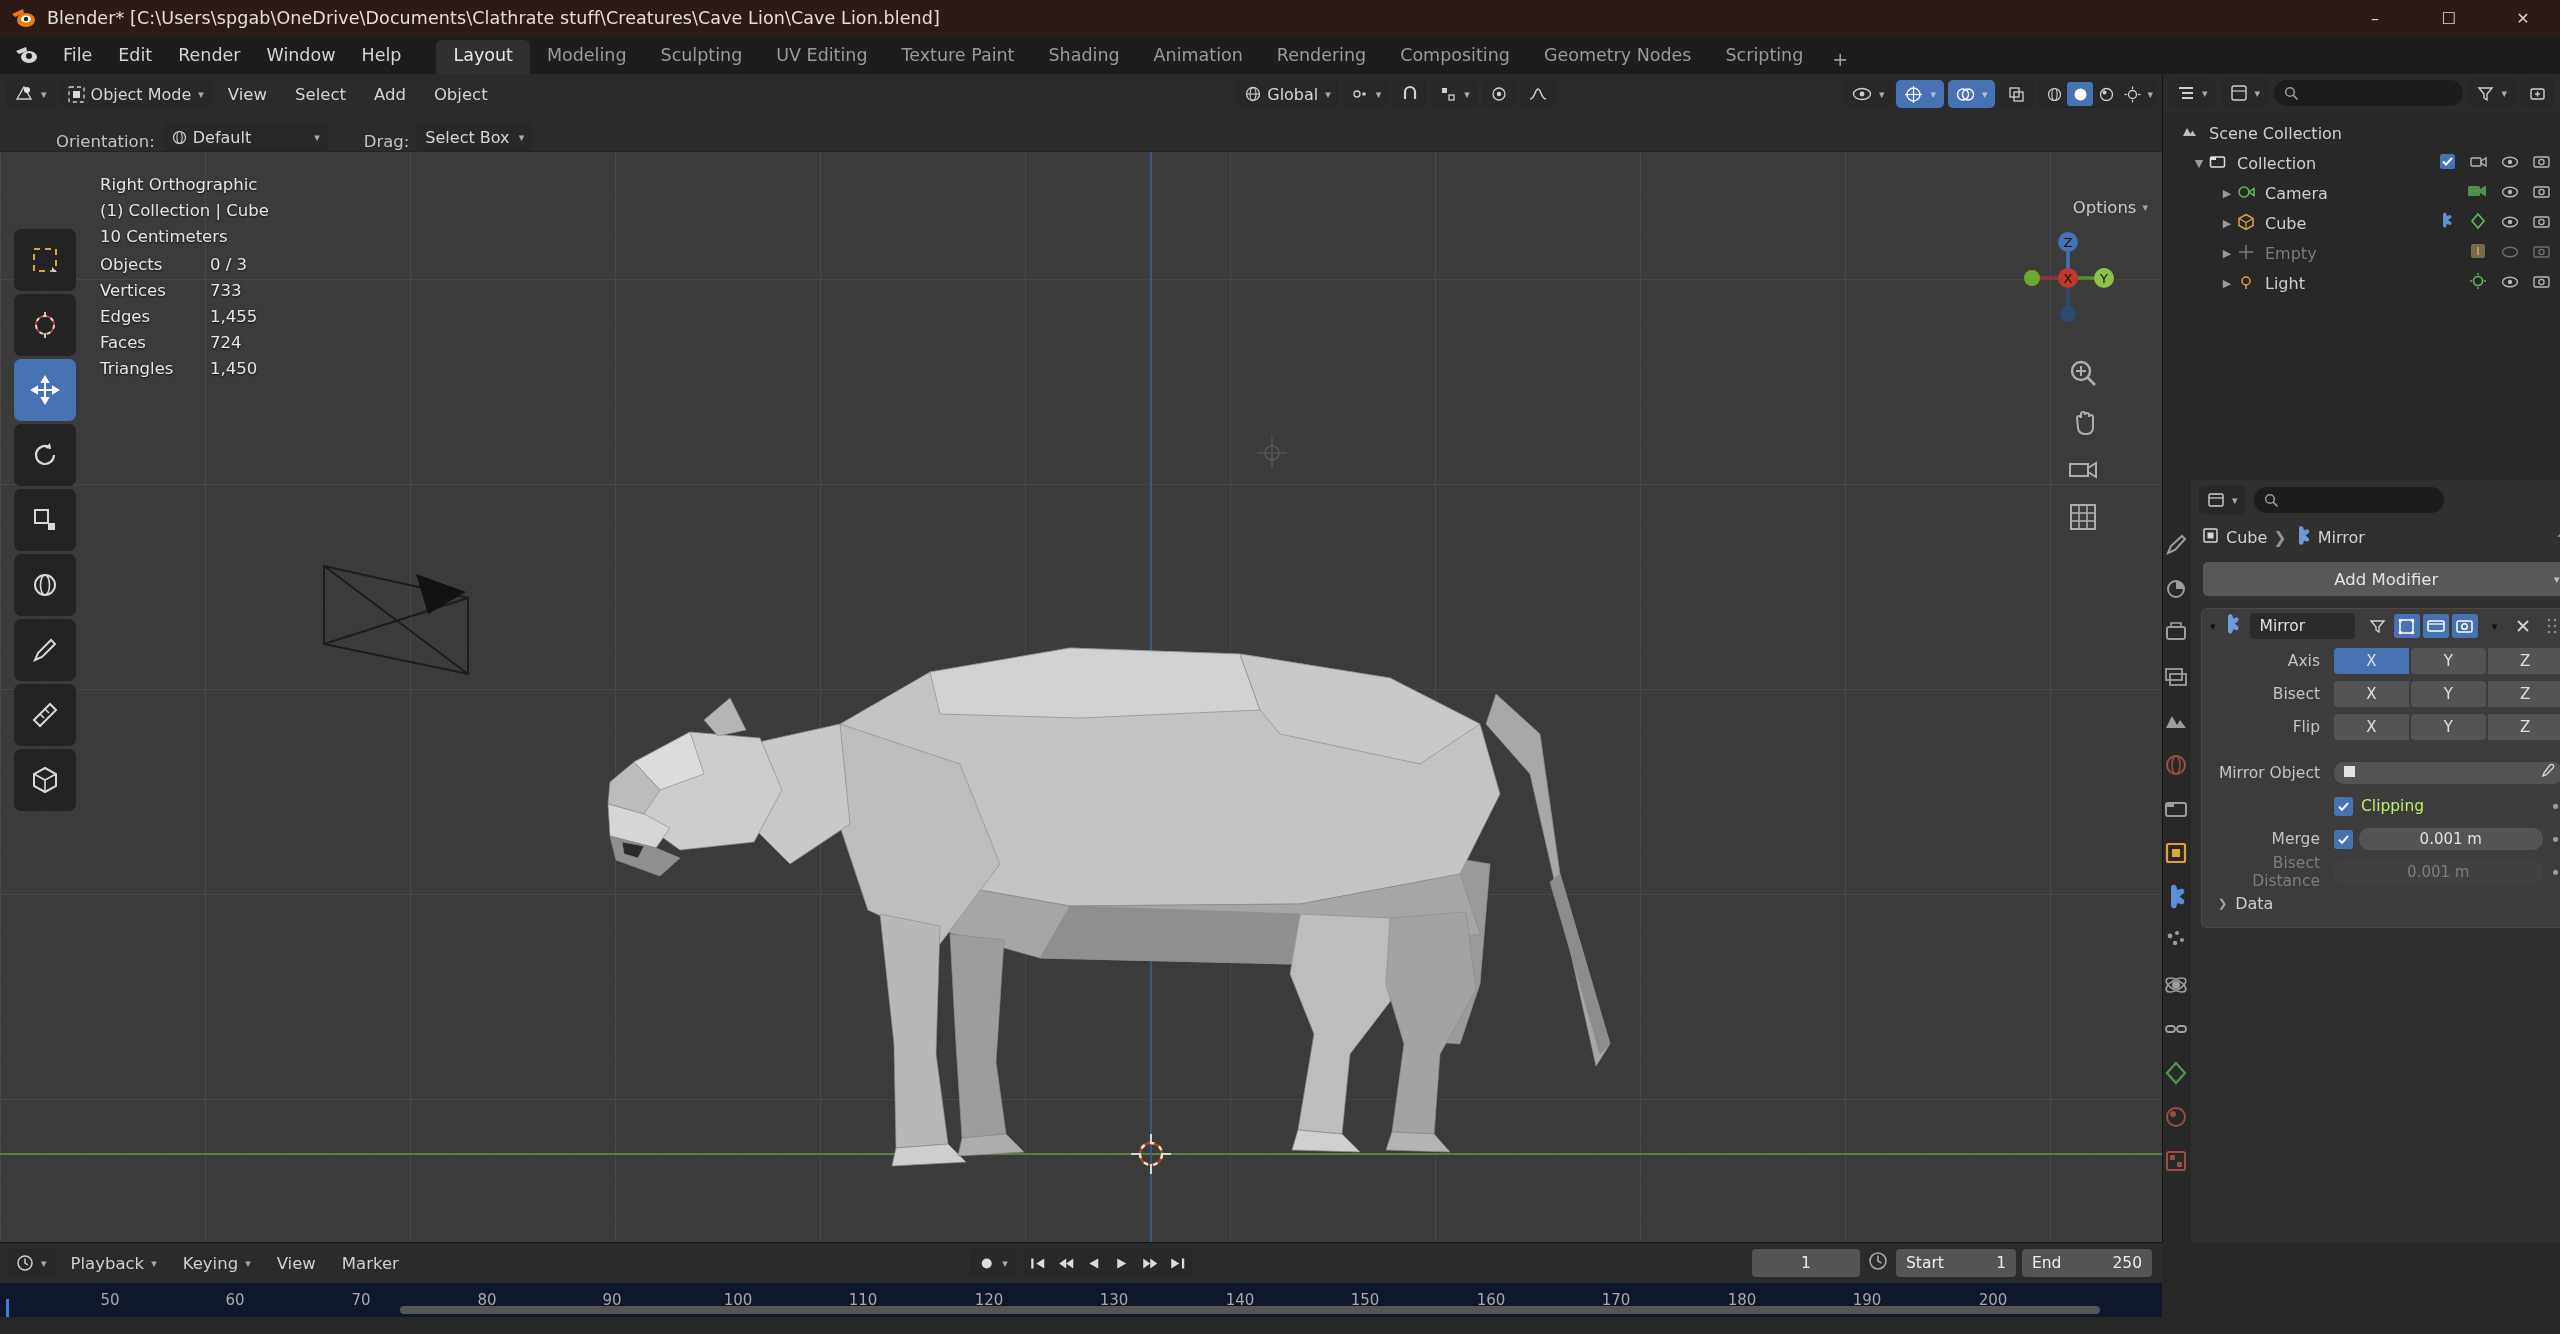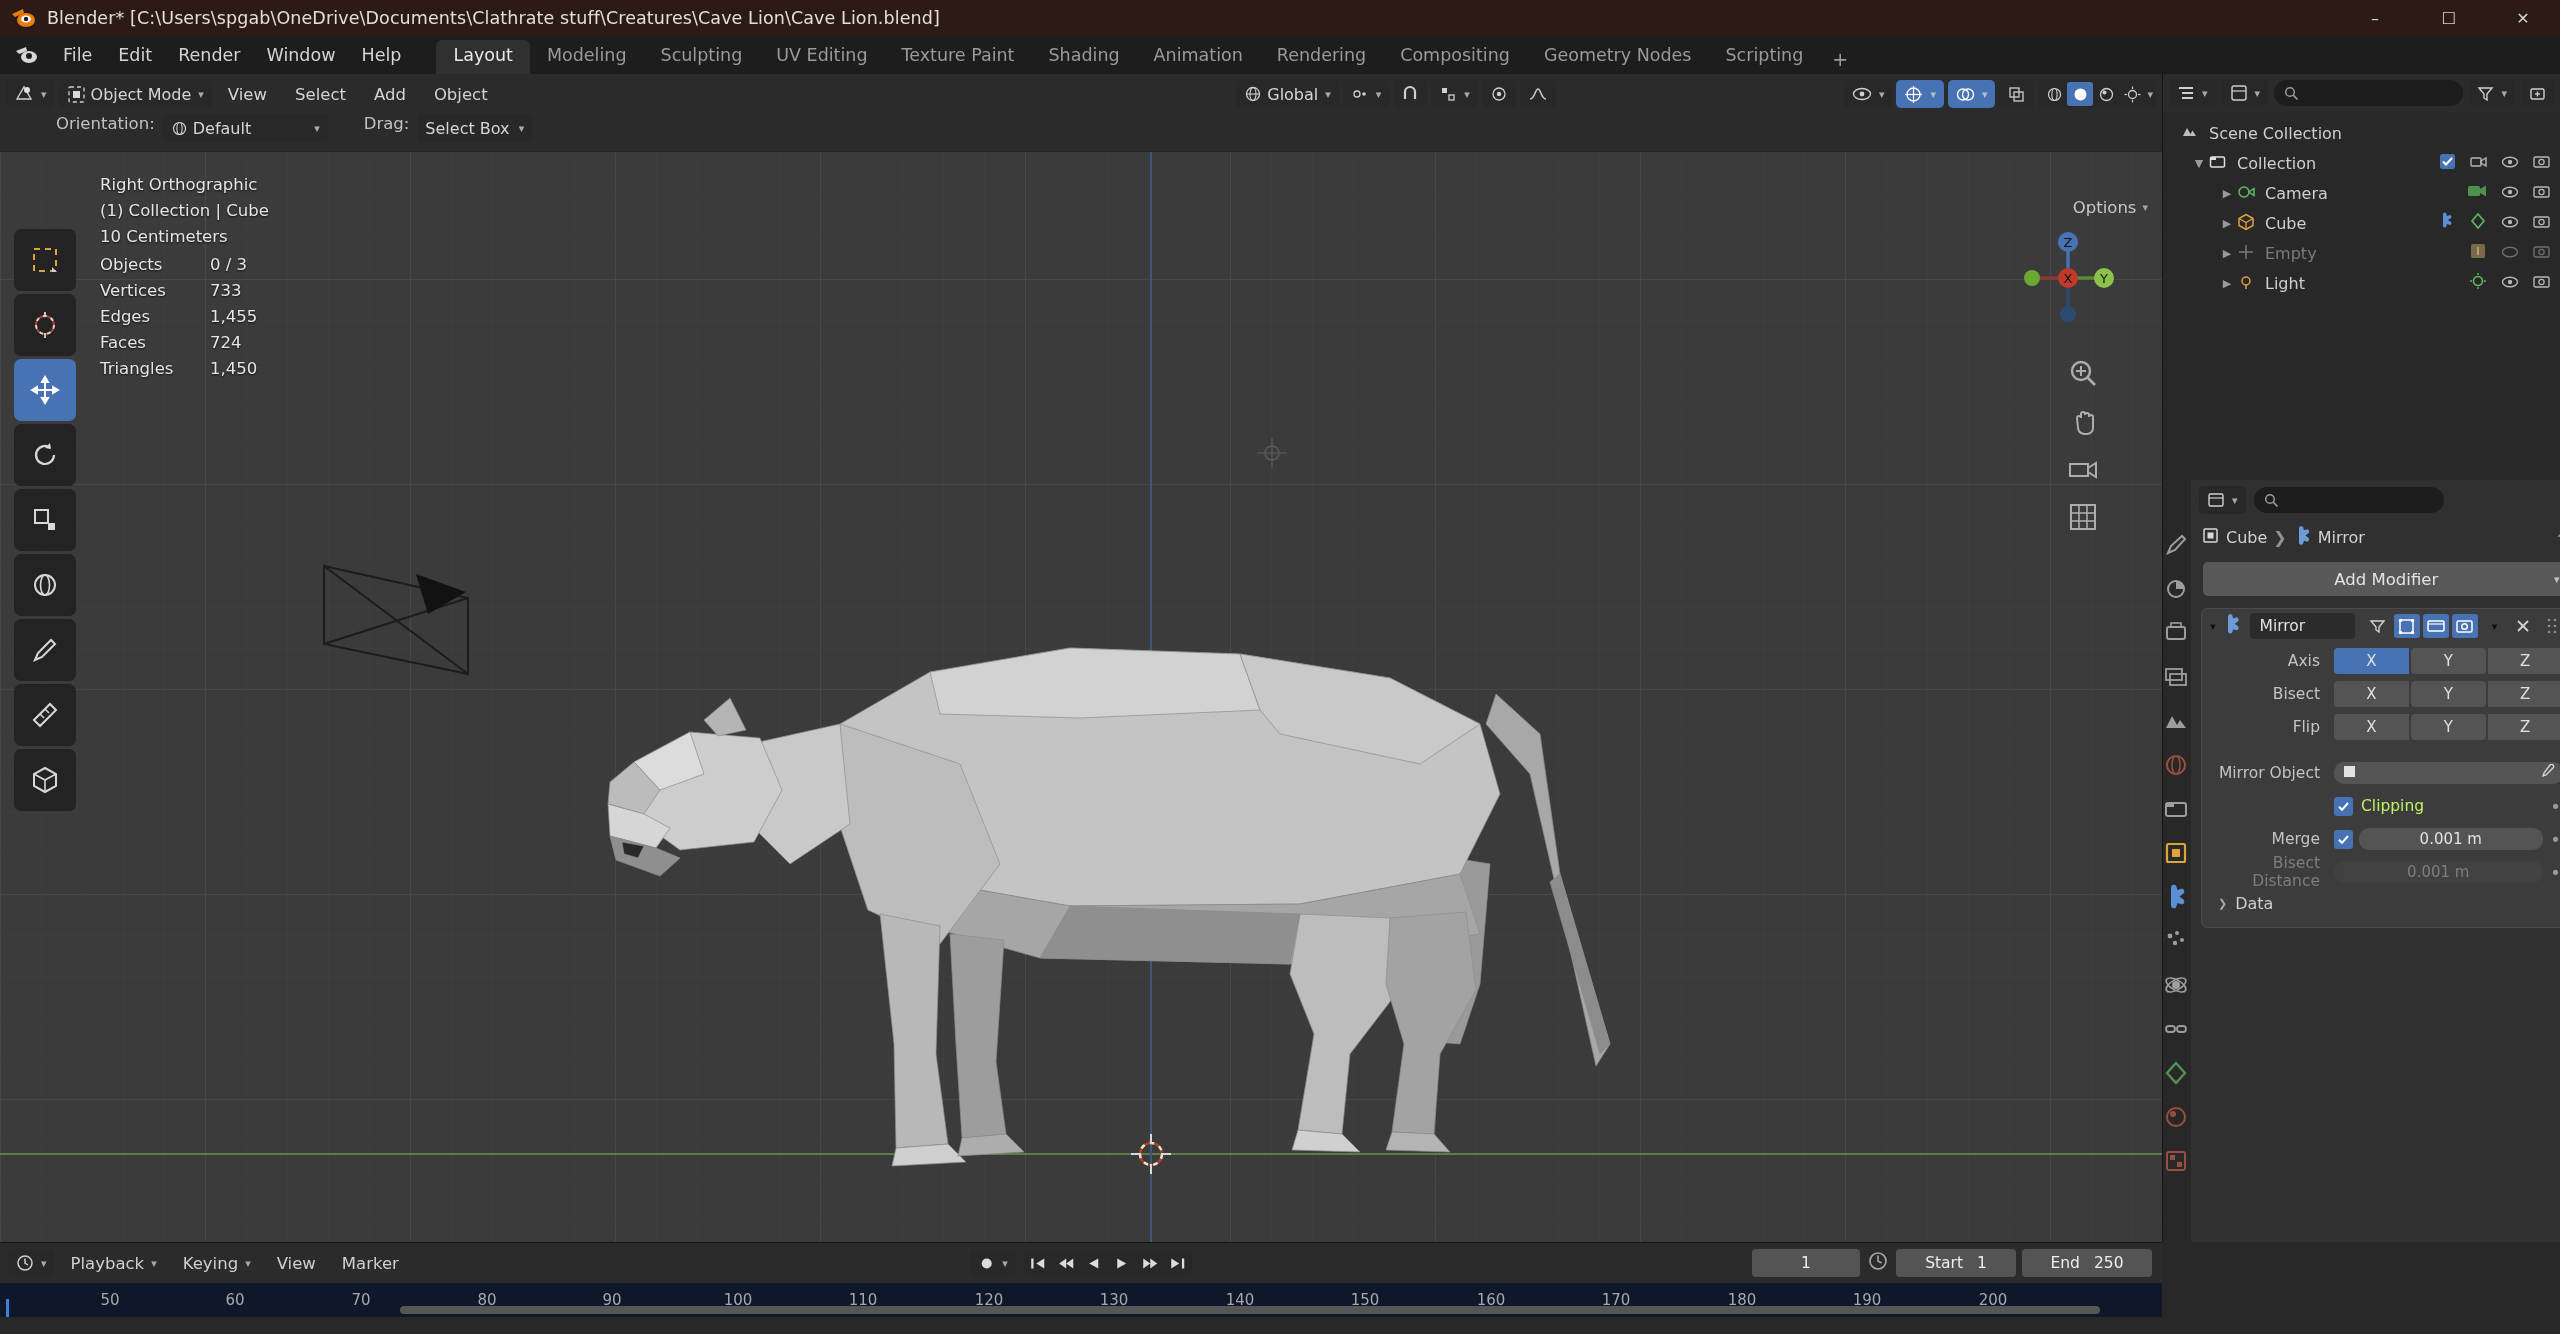--- a/index.html
+++ b/index.html
@@ -53,21 +53,21 @@
   .viewport {
     position: absolute; top: 74px; left: 0; width: 2162px; height: 1168px;
     background: #3b3b3b; overflow: hidden;
   }
   .vp-header {
     position: absolute; top: 0; left: 0; width: 100%; height: 40px;
     background: #2b2b2b; display: flex; align-items: center; padding: 0 6px; gap: 4px; z-index: 6;
   }
   .vp-subheader {
     position: absolute; top: 40px; left: 0; width: 100%; height: 38px;
-    background: #2b2b2b; display: flex; align-items: flex-start; padding: 0 6px; gap: 8px; z-index: 6;
+    background: #2b2b2b; display: flex; align-items: flex-end; padding: 0 6px; gap: 8px; z-index: 6;
     border-bottom: 1px solid #232323;
   }
   .hdr-btn {
     height: 28px; background: #282828; border-radius: 5px; color: #d6d6d6; font-size: 16px;
     display: flex; align-items: center; padding: 0 8px; gap: 5px; white-space: nowrap;
   }
   .hdr-menu { color: #d4d4d4; font-size: 16.5px; padding: 4px 12px; border-radius: 4px; }
   .hdr-label { color: #c2c2c2; font-size: 16.5px; }
   .caret { font-size: 11px; opacity: .75; margin-left: 2px;}
 
@@ -157,21 +157,21 @@
     position: absolute; left: 0; bottom: 0; width: 2162px; height: 92px; background: #282828;
     border-top: 1px solid #141414;
   }
   .tl-header { height: 40px; display:flex; align-items:center; padding: 0 8px; gap: 6px; background:#2b2b2b; position: relative;}
   .tl-menu { color: #d0d0d0; font-size: 16.5px; padding: 4px 10px; border-radius:4px; display:flex; align-items:center; gap:5px;}
   .tl-center { position:absolute; left: 50%; transform: translateX(-50%); display:flex; align-items:center; gap: 8px;}
   .tl-playbtns { display:flex; align-items:center; background:#282828; border-radius:5px; height:28px; }
   .pb { width: 28px; height: 28px; display:flex; align-items:center; justify-content:center; color:#d8d8d8; font-size: 13px;}
   .tl-right { position:absolute; right: 10px; display:flex; align-items:center; gap: 6px;}
   .num-field { height: 28px; background:#545454; border-radius:4px; color:#eee; font-size:15.5px; display:flex; align-items:center; justify-content:center; min-width: 100px;}
-  .num-field.lbl { padding: 13px 10px; gap: 14px;}
+  .num-field.lbl { justify-content: space-between; padding: 13px 10px; gap: 14px;}
   .tl-ruler { height: 34px; position: relative; background:#0f172a; }
   .tick { position:absolute; top: 8px; color:#a8a8a8; font-size: 15px; transform: translateX(-50%); }
   .tl-scroll { position:absolute; left: 0; bottom: 3px; height: 8px; background: #565656; border-radius: 4px; }
   .tl-marker { position:absolute; bottom: 0; width: 3px; background: #3c7fd8; }
 
   .statusbar { position: absolute; bottom: 0; left: 2162px; width: 398px; height: 92px; background: #282828;}
 </style>
 </head>
 <body>
 

